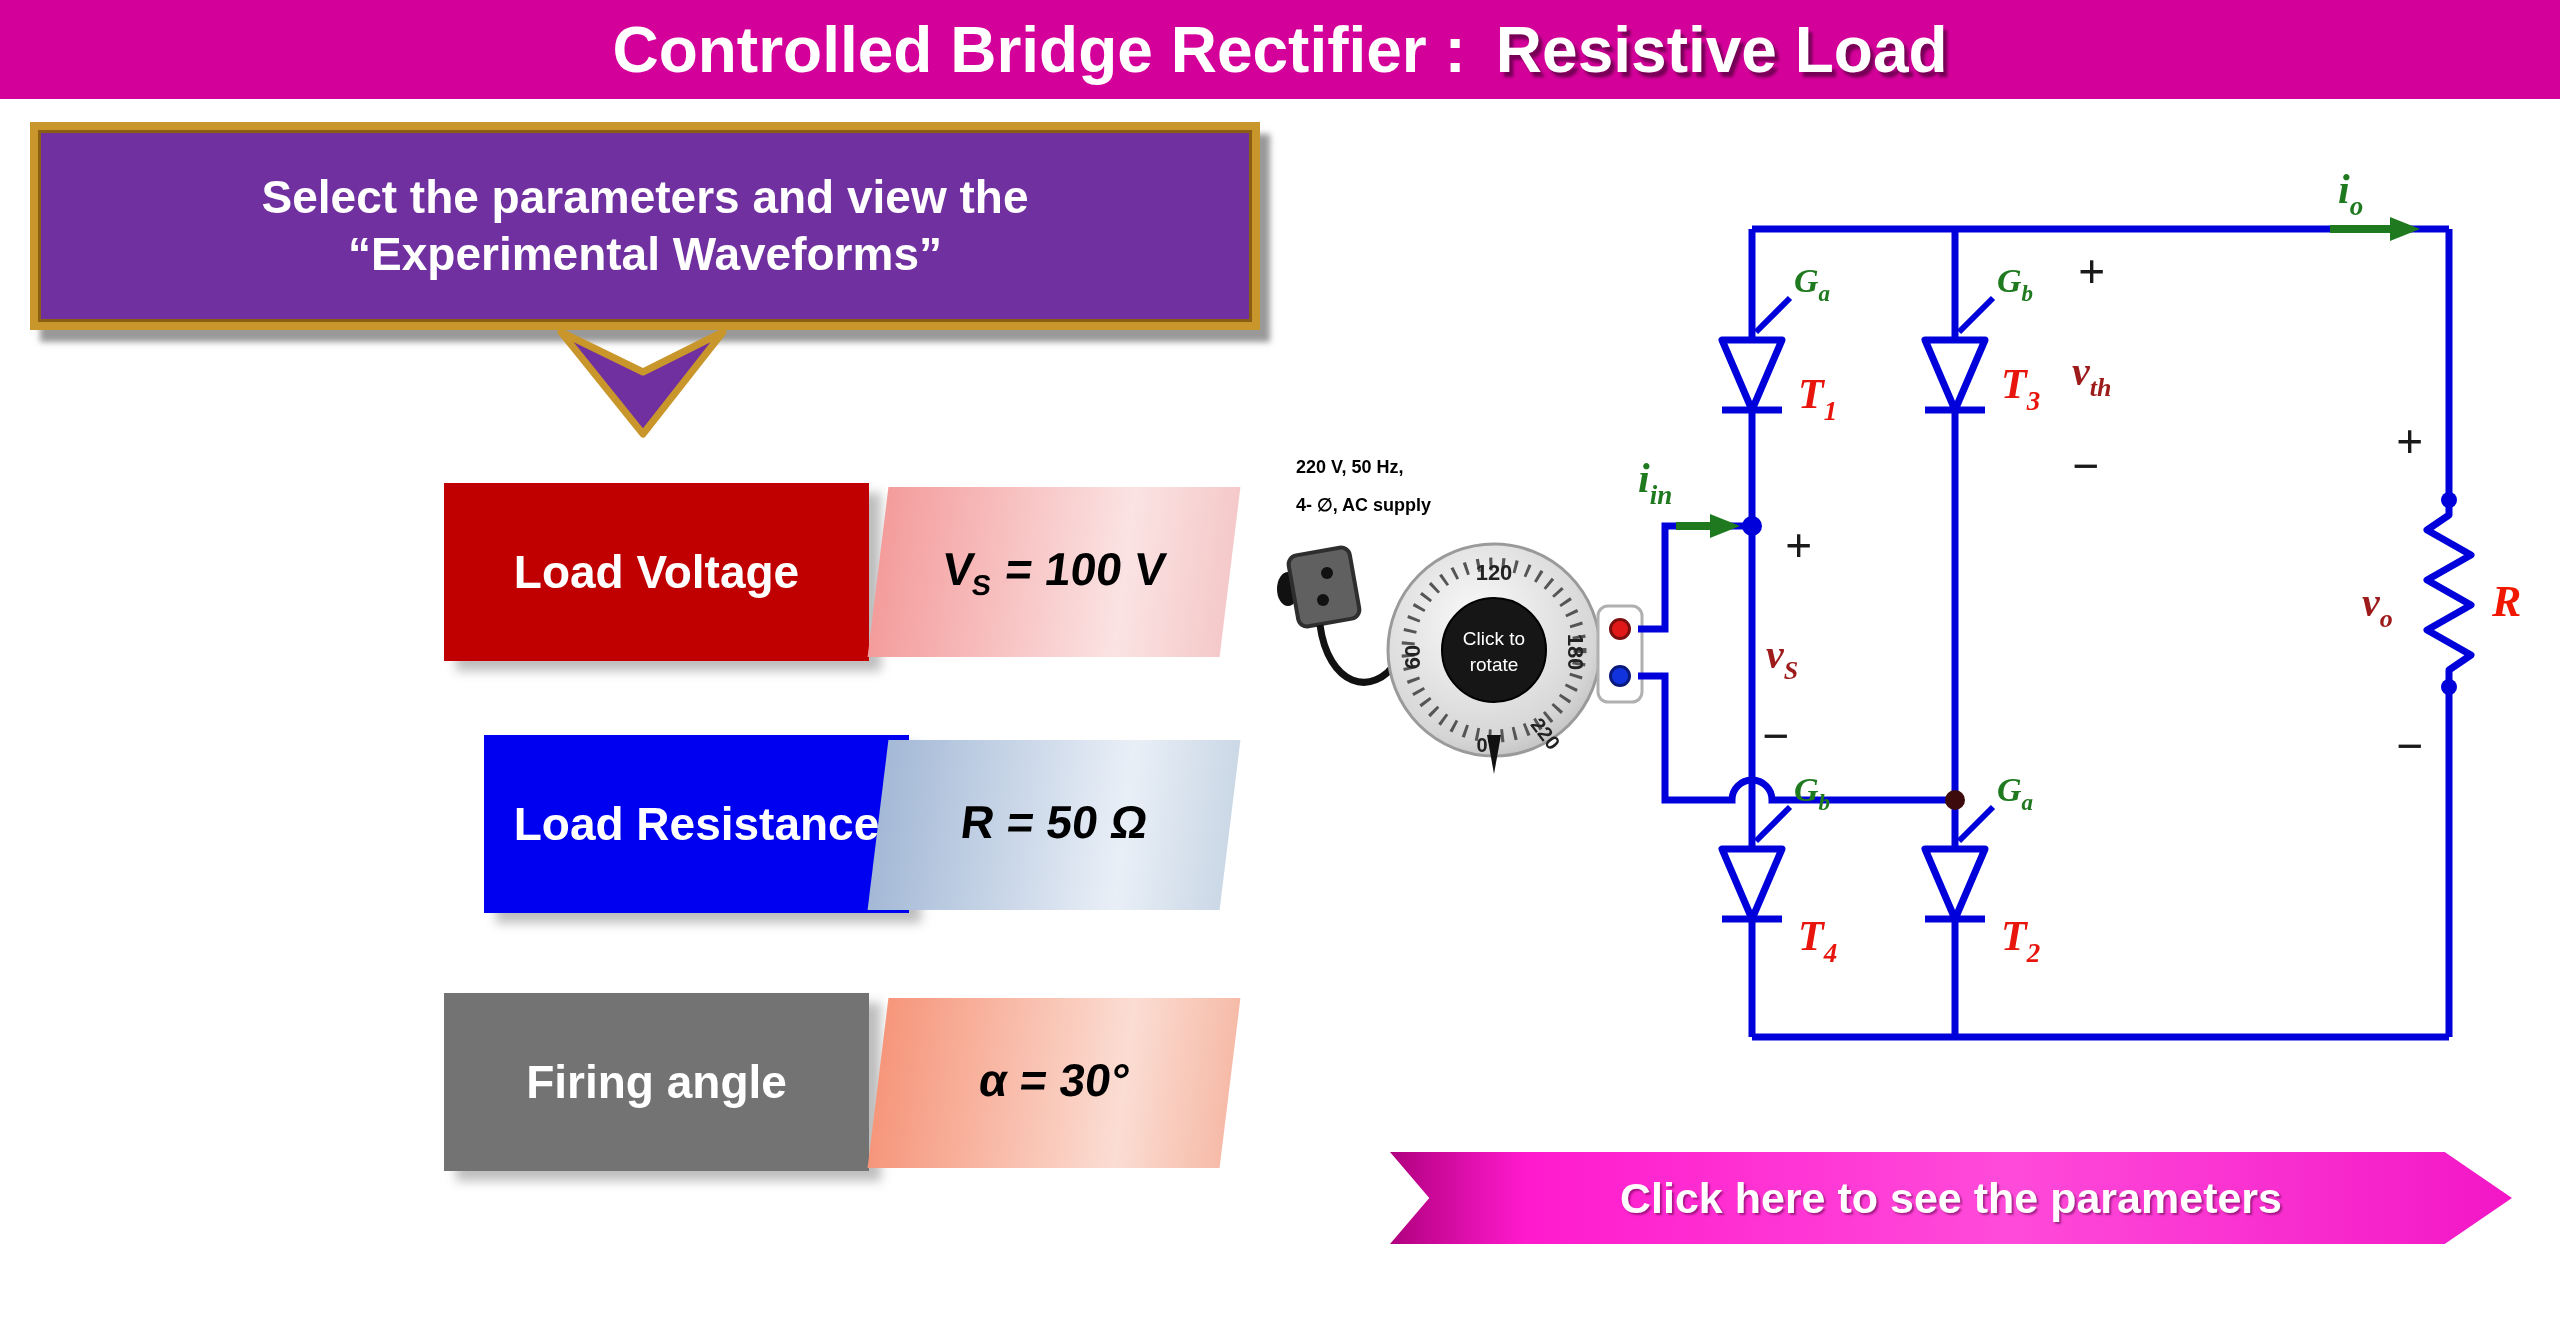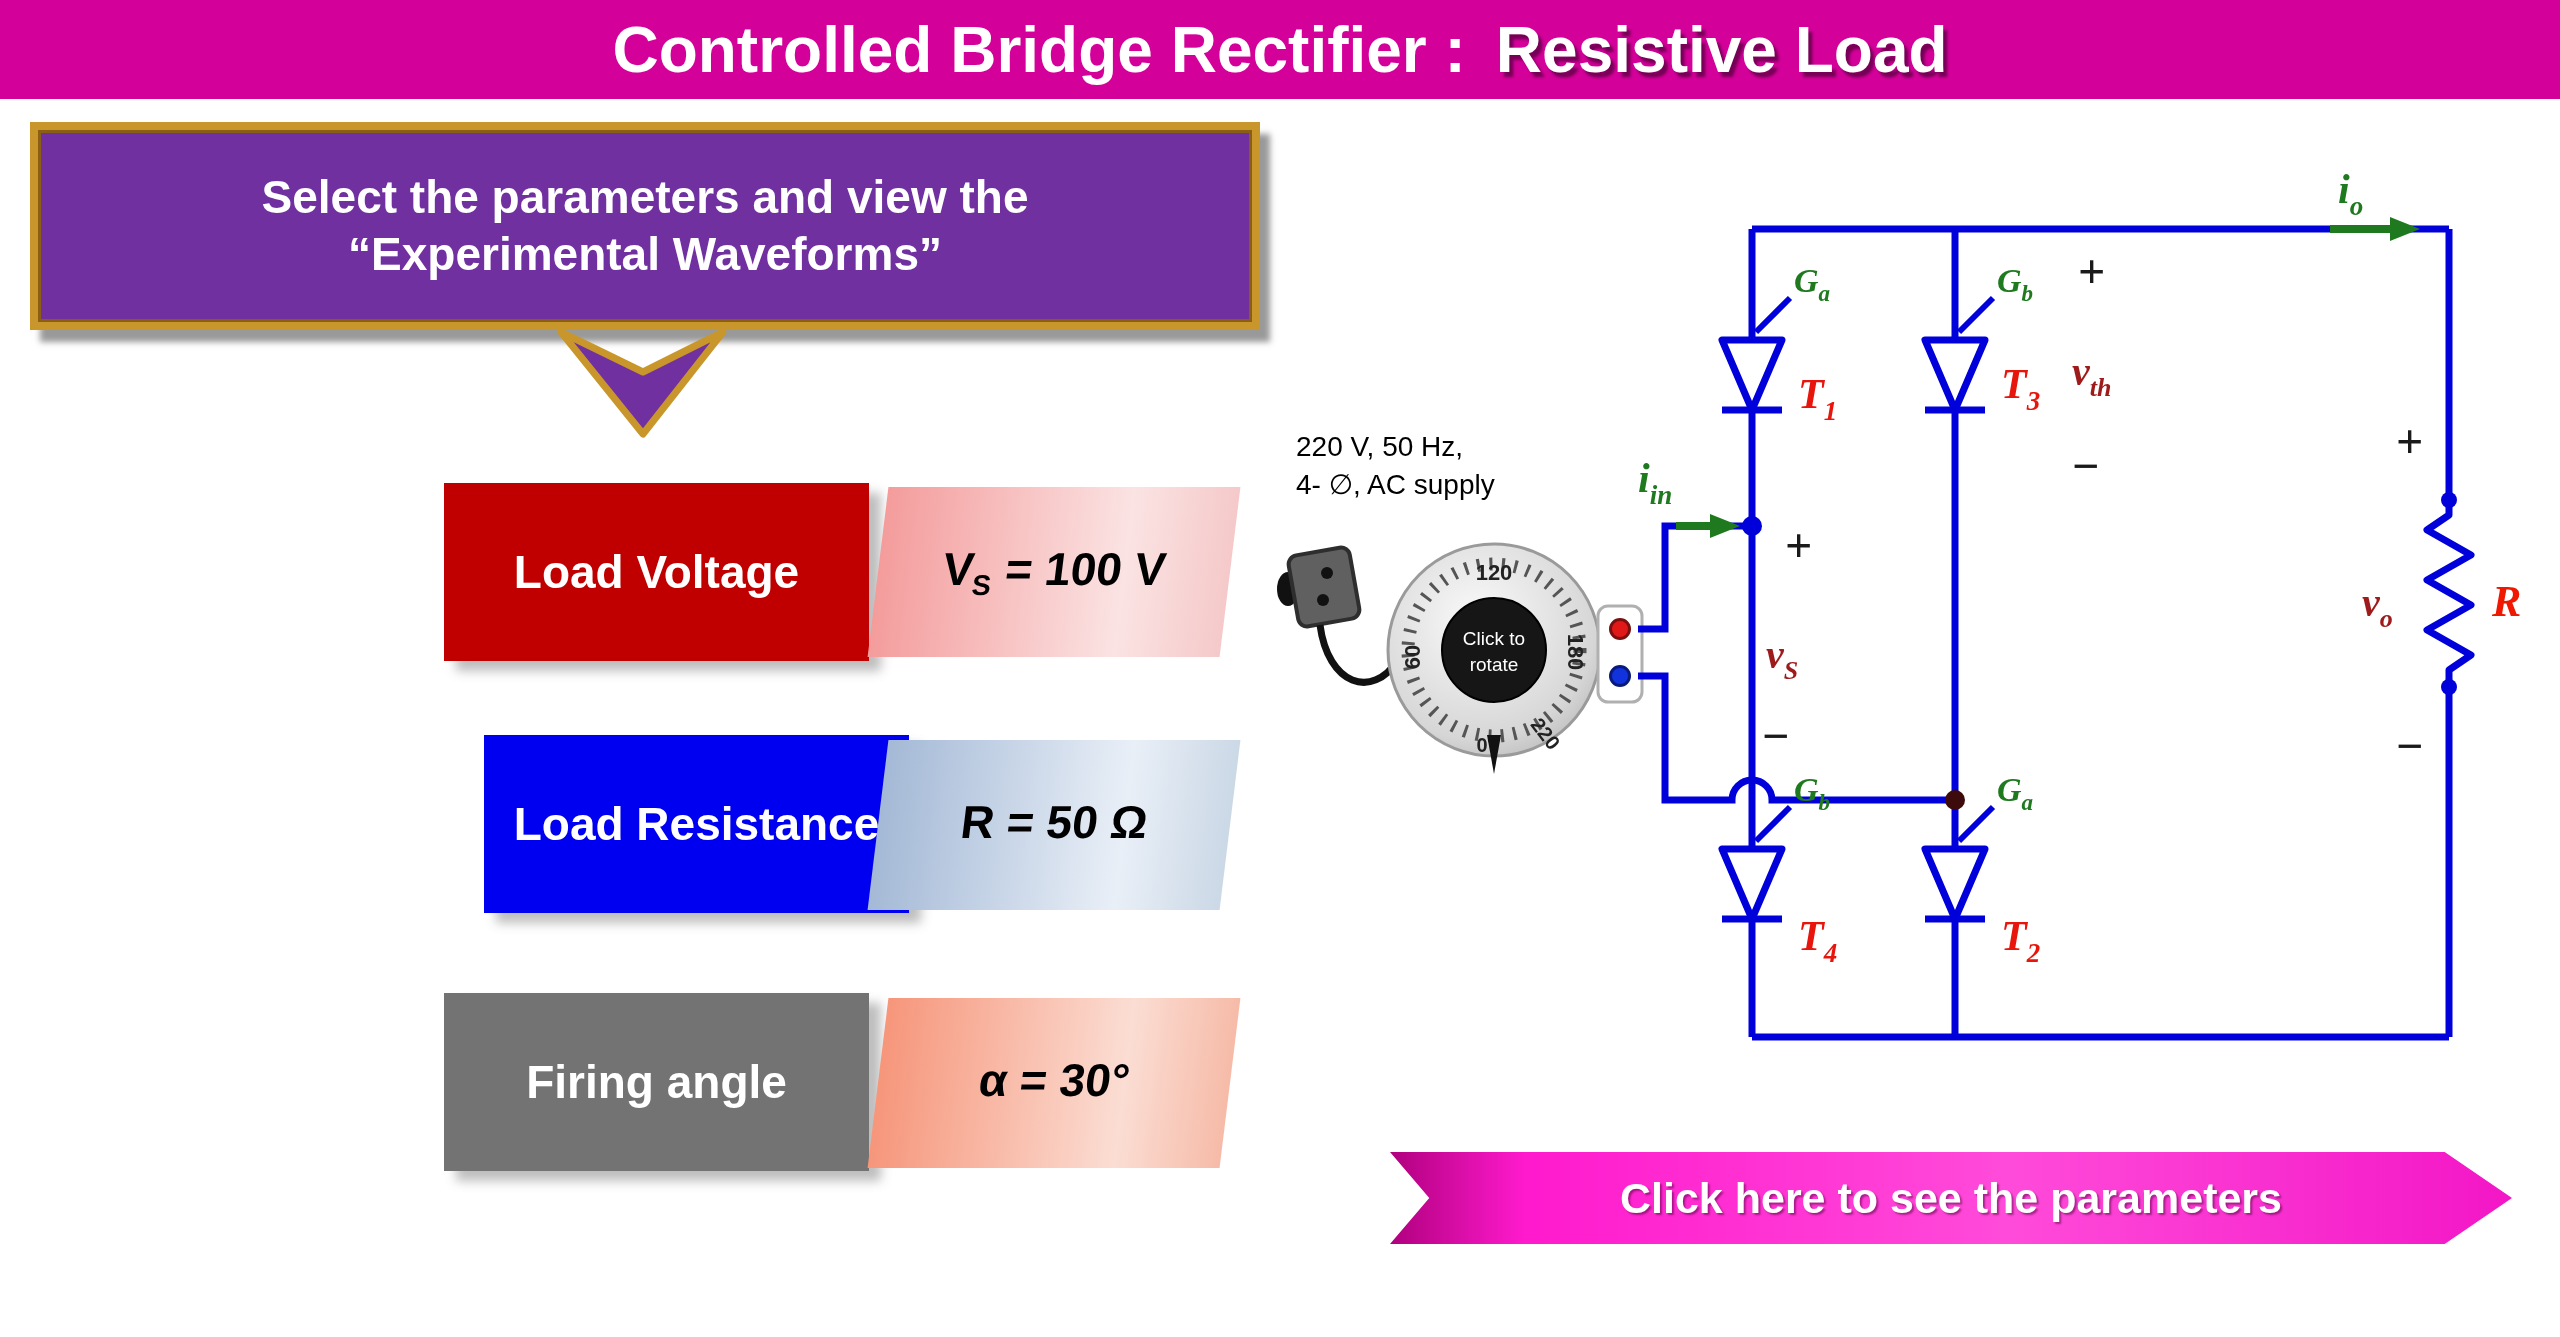--- a/index.html
+++ b/index.html
@@ -26,21 +26,21 @@
     color:#000;font-size:46px;font-weight:700;transform:skewX(-7deg);cursor:pointer;}
   .param-value sub{font-size:.62em;}
   .lbl-red{left:444px;top:483px;background:#C00000;}
   .val-pink{left:878px;top:487px;background:linear-gradient(90deg,#F49C9C,#FBE3E3 70%,#F5C9C9);}
   .lbl-blue{left:444px;top:735px;background:#0000F0;margin-left:40px;}
   .val-blue{left:878px;top:740px;background:linear-gradient(90deg,#A4B9D6,#E9EFF7 70%,#CBD8E6);}
   .lbl-orange{left:444px;top:993px;background:#737373;}
   .val-orange{left:878px;top:998px;background:linear-gradient(90deg,#F6967B,#FBDDD3 70%,#F6BBA8);}
 
   
-  .supply-text{position:absolute;left:1296px;top:428px;font-size:28px;font-weight:400;color:#000;line-height:38px;}
+  .supply-text{position:absolute;left:1296px;top:448px;font-size:18px;font-weight:700;color:#000;line-height:38px;}
 
   
   .circuit{position:absolute;left:0;top:0;}
   .wire{stroke:#0000DB;stroke-width:7;fill:none;}
   .thy{fill:#ffffff;stroke:#0000DB;stroke-width:7;stroke-linejoin:round;}
   .gate{stroke:#0000DB;stroke-width:6;}
   .tlabel{font:italic 700 42px "Liberation Serif",serif;fill:#E8150C;}
   .tlabel .sub{font-size:27px;}
   .glabel{font:italic 700 34px "Liberation Serif",serif;fill:#1F7A1F;}
   .glabel .sub{font-size:23px;}

